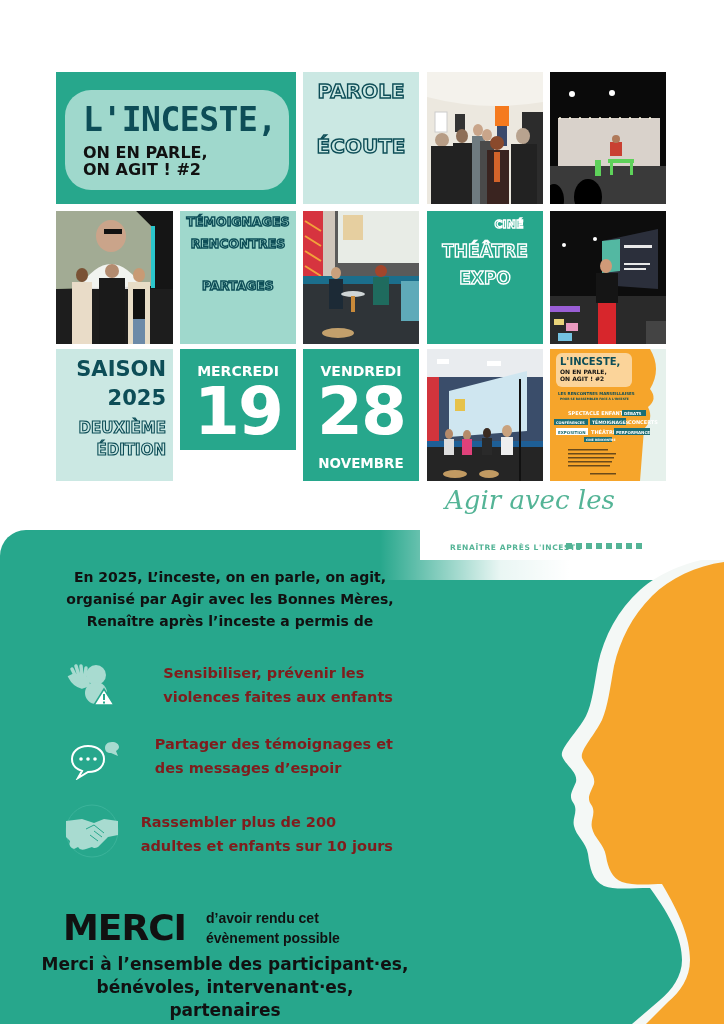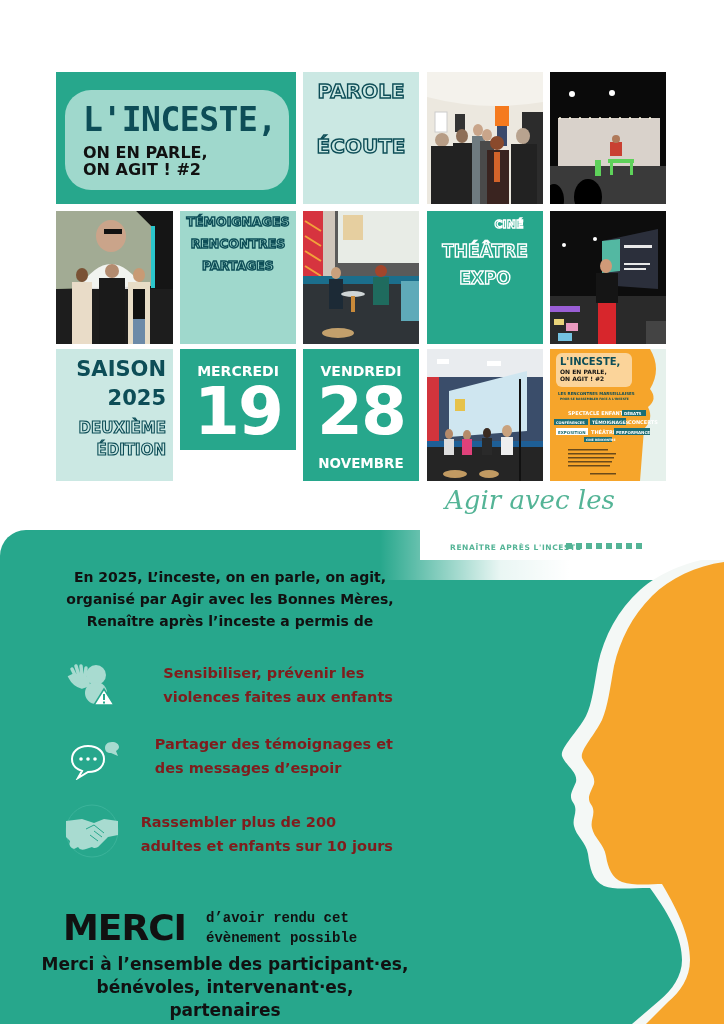--- a/index.html
+++ b/index.html
@@ -93,21 +93,21 @@
   }
   .icon { position: absolute; }
 
   .merci {
     position: absolute; left: 63px; top: 908px;
     font-family: "DejaVu Sans", sans-serif; font-weight: bold; font-size: 36px;
     letter-spacing: -1px; color: #111; line-height: 40px;
   }
   .merci-side {
     position: absolute; left: 206px; top: 908px;
-    font-family: Liberation Mono, monospace; font-weight: bold; font-size: 14px;
+    font-family: Liberation Sans, sans-serif; font-weight: bold; font-size: 14px;
     line-height: 20px; color: #111; white-space: nowrap;
   }
   .merci-thanks {
     position: absolute; left: 40px; width: 370px; top: 953px;
     text-align: center; font-family: "DejaVu Sans", sans-serif; font-weight: bold;
     font-size: 17px; line-height: 23px; color: #111;
   }
 
   .profile { position: absolute; left: 0; top: 0; }
 </style>
@@ -206,21 +206,21 @@
     <rect x="72" y="71" width="22" height="62" fill="#e7dcc6"></rect>
     <rect x="77" y="78" width="12" height="30" fill="#111"></rect>
     <rect x="77" y="108" width="12" height="25" fill="#6c8aa8"></rect>
   </svg>
 </div>
 
 <div class="tile mint" style="left:180px;top:211px;width:116px;height:133px;">
   <div class="center-col">
     <div class="outline-text outline-dark" style="font-size:12.5px;line-height:22px;">TÉMOIGNAGES</div>
     <div class="outline-text outline-dark" style="font-size:12.5px;line-height:22px;">RENCONTRES</div>
-    <div class="outline-text outline-dark" style="font-size:12.5px;line-height:22px;">PARTAGES</div>
+    <div class="outline-text outline-dark" style="font-size:12.5px;line-height:22px;margin-top:20px;">PARTAGES</div>
   </div>
 </div>
 
 <div class="tile photo" style="left:303px;top:211px;width:116px;height:133px;">
   <svg width="116" height="133" viewBox="0 0 116 133">
     <rect width="116" height="133" fill="#5a5a5a"></rect>
     <rect x="0" y="0" width="20" height="70" fill="#d6343f"></rect>
     <path d="M2 10 L18 20 M2 25 L18 35 M2 40 L18 50 M2 55 L18 65" stroke="#f2a23a" stroke-width="2"></path>
     <rect x="20" y="0" width="12" height="70" fill="#cfc6bb"></rect>
     <rect x="35" y="0" width="81" height="52" fill="#e8ece6"></rect>

